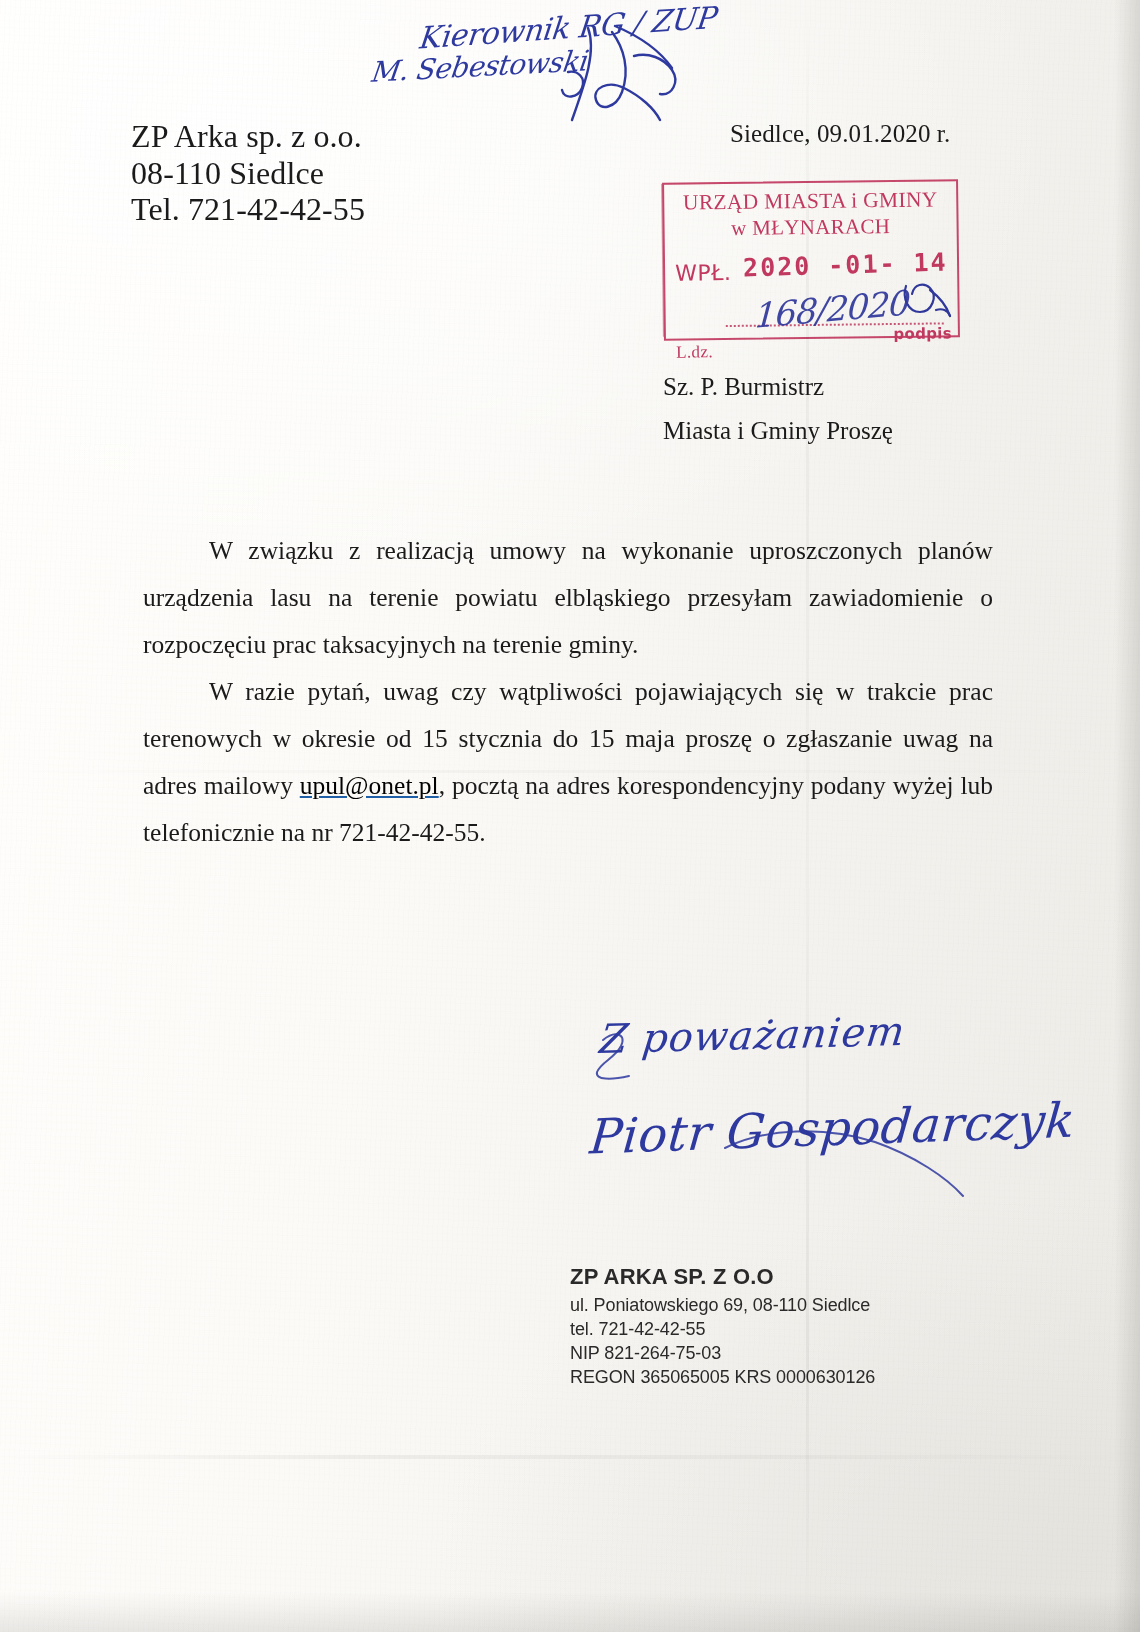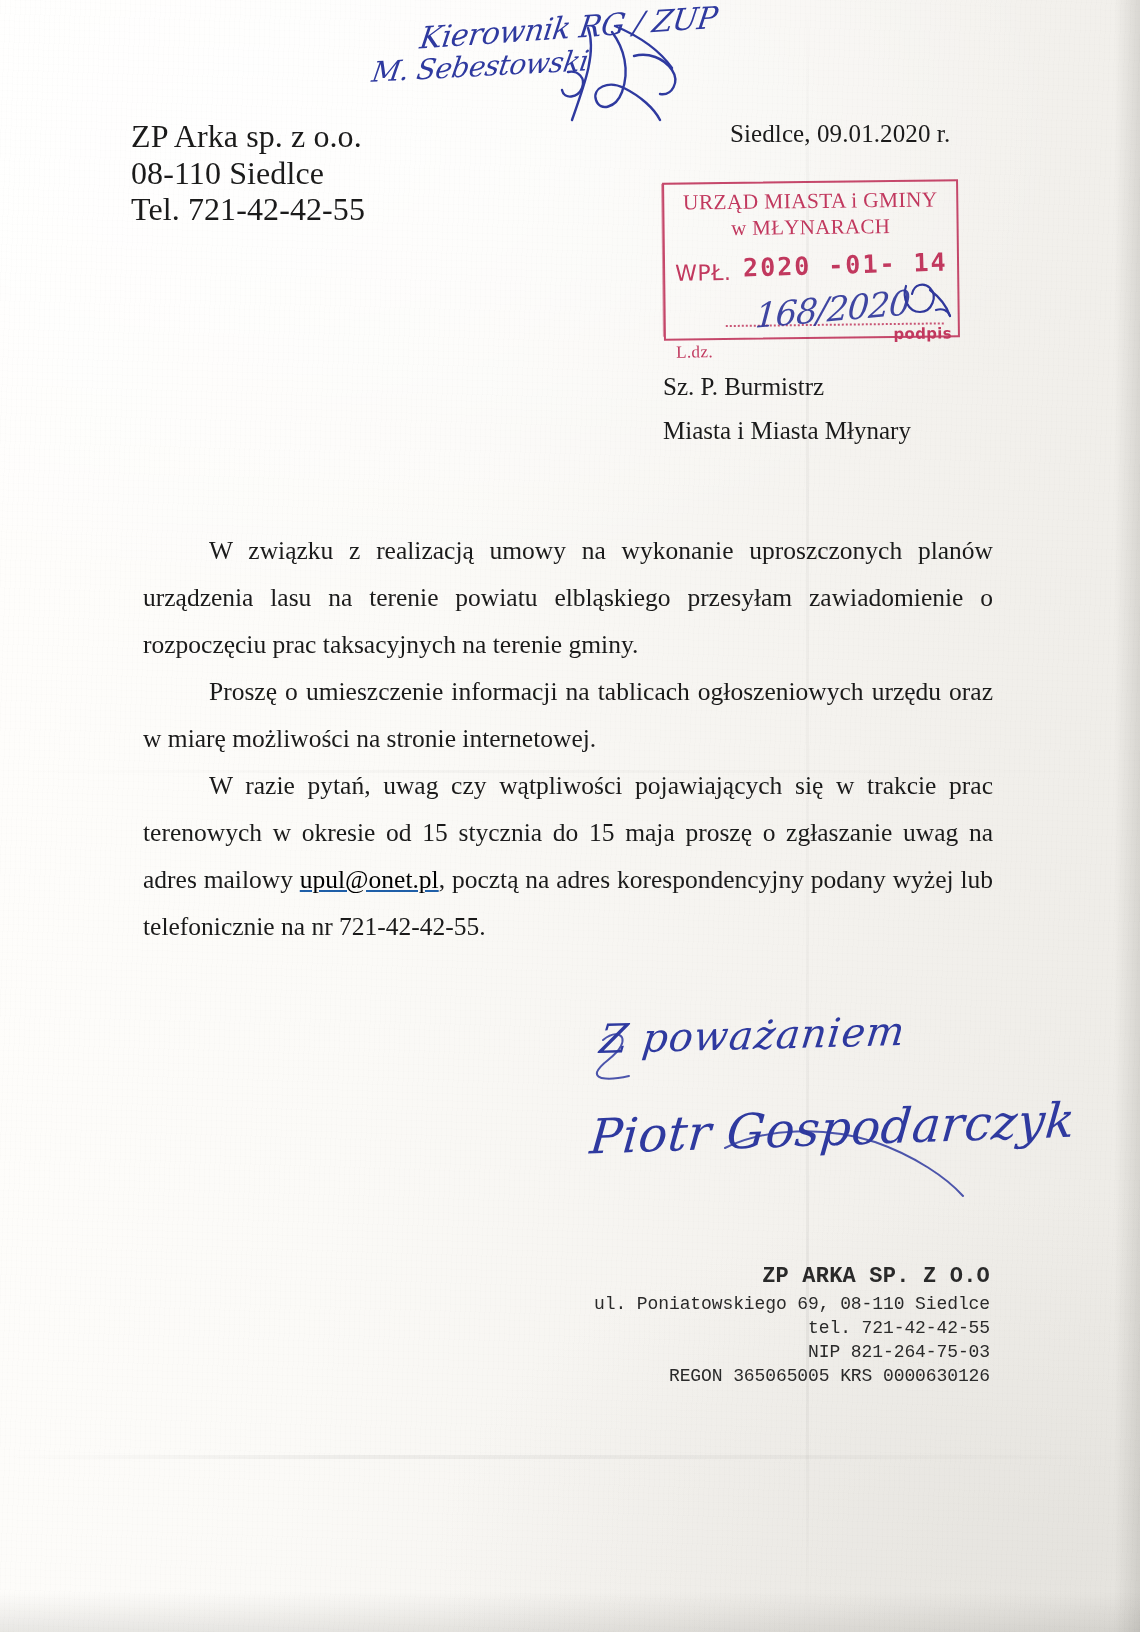--- a/index.html
+++ b/index.html
@@ -266,22 +266,22 @@
     letter-spacing: .5px;
   }
   #sign-flourish { position: absolute; left: 575px; top: 1000px; }
 
   
   #footer {
     position: absolute;
     left: 570px;
     top: 1264px;
     width: 420px;
-    text-align: right;
-    font-family: Liberation Mono, monospace;
+    text-align: left;
+    font-family: Liberation Sans, sans-serif;
     color: #2a2a2a;
   }
   #footer .f-name {
     font-weight: bold;
     font-size: 22px;
     letter-spacing: .2px;
     margin-bottom: 3px;
   }
   #footer .f-line {
     font-size: 18px;
@@ -332,26 +332,25 @@
   <svg class="hand-ldz-check" viewBox="0 0 54 48">
     <g fill="none" stroke="#30389c" stroke-width="2.2" stroke-linecap="round">
       <path d="M6 10 C2 22, 8 36, 20 36 C32 36, 38 20, 30 12 C24 6, 14 8, 12 18"></path>
       <path d="M30 14 C38 20, 46 28, 50 40"></path>
       <path d="M36 34 C42 32, 48 34, 50 40"></path>
     </g>
   </svg>
 
   <div class="recipient">
     <div>Sz. P. Burmistrz</div>
-    <div>Miasta i Miasta Młynary</div>
+    <div>Miasta i Gminy Proszę</div>
   </div>
 
   <div id="body">
     <p>W związku z realizacją umowy na wykonanie uproszczonych planów urządzenia lasu na terenie powiatu elbląskiego przesyłam zawiadomienie o rozpoczęciu prac taksacyjnych na terenie gminy.</p>
-    <p>Proszę o umieszczenie informacji na tablicach ogłoszeniowych urzędu oraz w miarę możliwości na stronie internetowej.</p>
     <p><span>W razie pytań, uwag czy wątpliwości pojawiających się w trakcie prac terenowych w okresie od 15 stycznia do 15 maja proszę o zgłaszanie uwag na adres mailowy </span><a class="mail" href="#">upul@onet.pl</a><span>, pocztą na adres korespondencyjny podany wyżej lub telefonicznie na nr 721-42-42-55.</span></p>
   </div>
 
   <svg id="sign-flourish" width="420" height="230" viewBox="0 0 420 230">
     <g fill="none" stroke="#2f3aa0" stroke-width="2" stroke-linecap="round" opacity=".85">
       <path d="M28 40 C40 30, 52 34, 46 46 C40 58, 26 62, 22 72 C20 80, 36 80, 54 76"></path>
       <path d="M150 148 C190 128, 250 126, 300 142 C340 156, 372 178, 388 196"></path>
     </g>
   </svg>
   <div id="sign-closing" class="hand">Z poważaniem</div>

